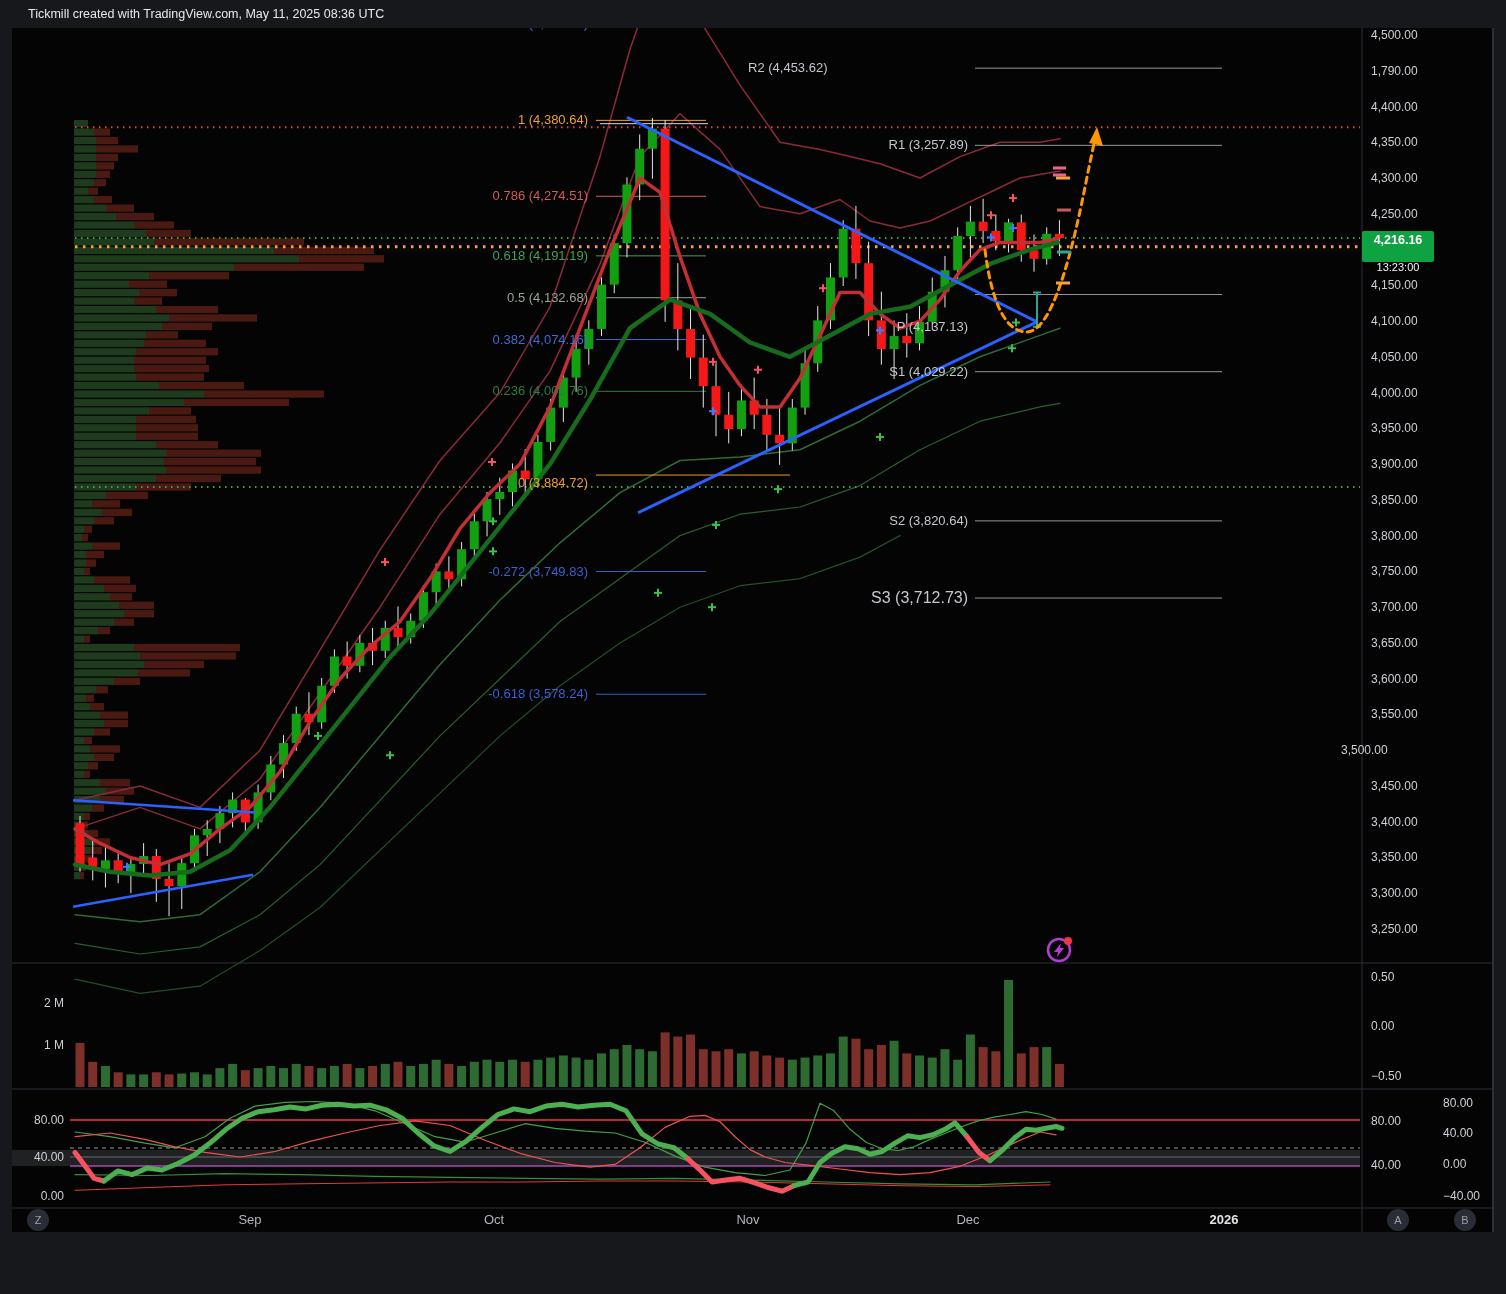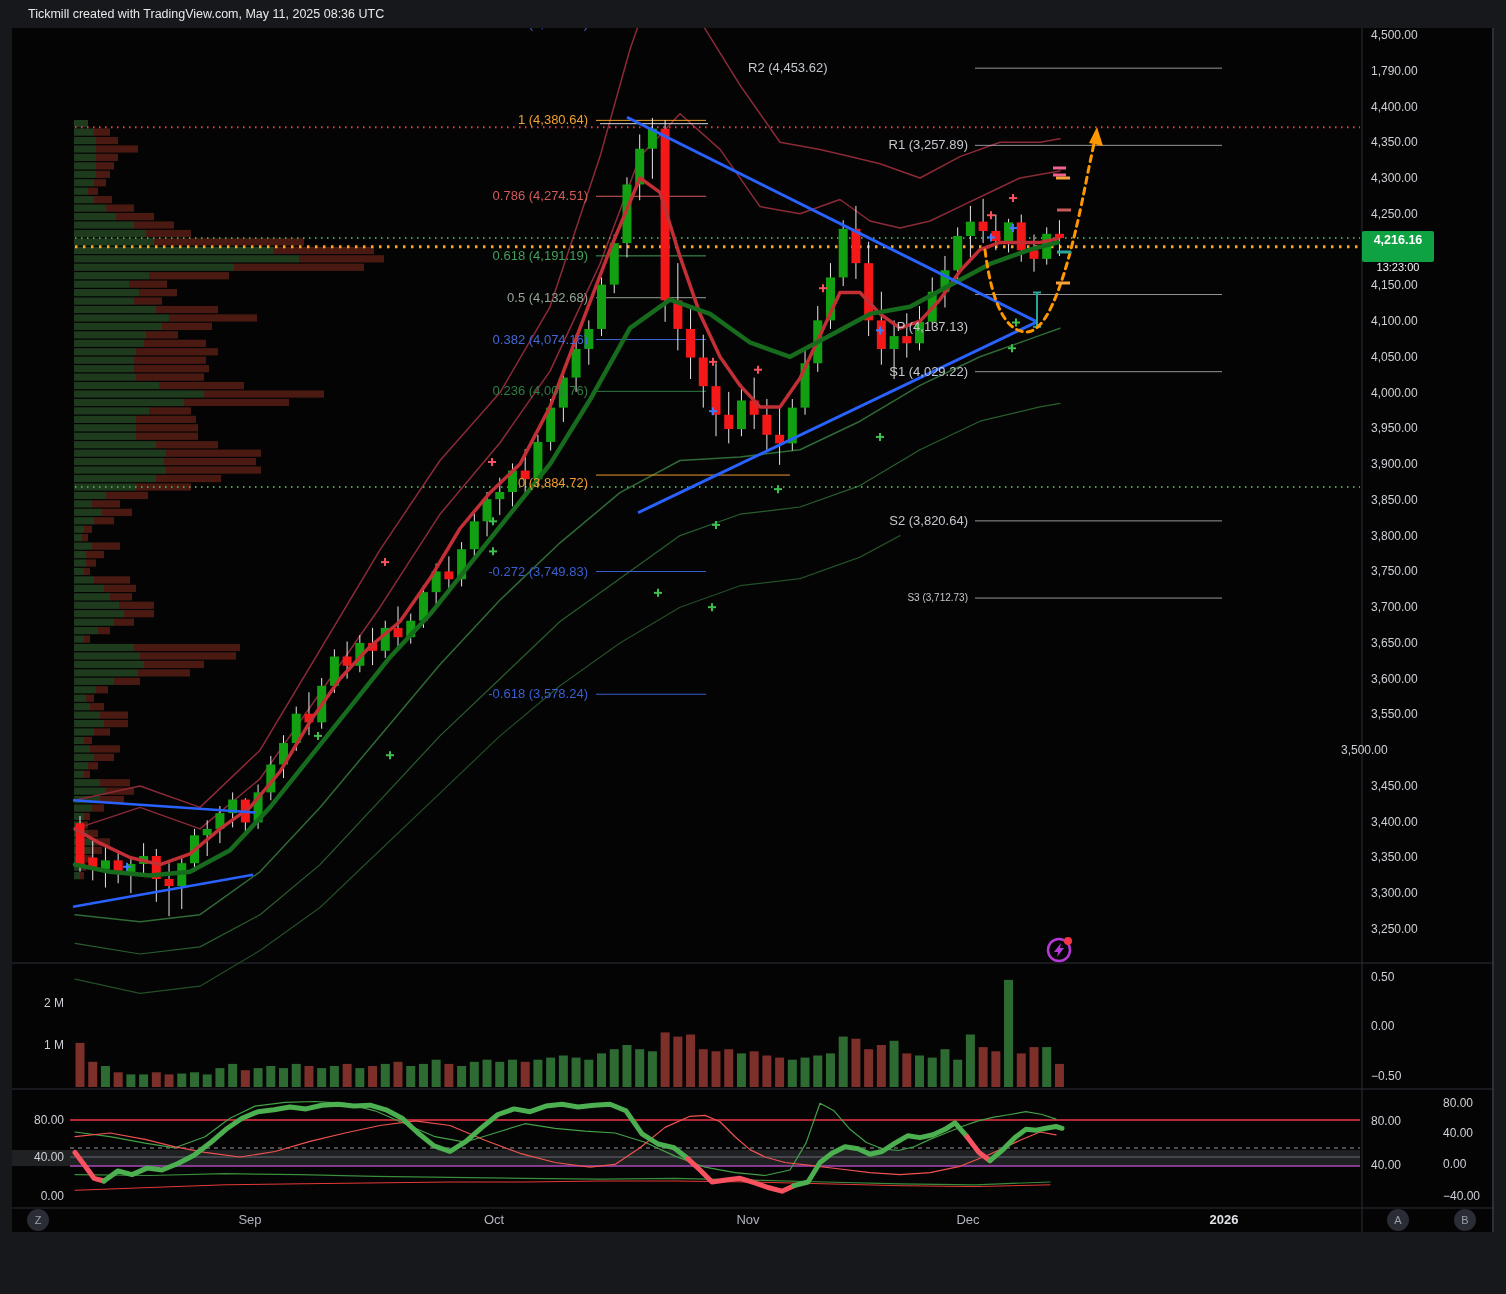--- a/index.html
+++ b/index.html
@@ -588,21 +588,21 @@
       <div class="lbl" style="top: 332.561px; left: 368px; width: 220px; text-align: right; color: rgb(68, 104, 214); font-size: 13px;">0.382 (4,074.16)</div>
       <div class="lbl" style="top: 384.341px; left: 368px; width: 220px; text-align: right; color: rgb(46, 125, 70); font-size: 13px;">0.236 (4,001.76)</div>
       <div class="lbl" style="top: 468.048px; left: 368px; width: 220px; text-align: right; color: rgb(239, 154, 46); font-size: 13px; margin-top: 8px;">0 (3,884.72)</div>
       <div class="lbl" style="top: 564.522px; left: 368px; width: 220px; text-align: right; color: rgb(58, 95, 210); font-size: 13px;">-0.272 (3,749.83)</div>
       <div class="lbl" style="top: 687.243px; left: 368px; width: 220px; text-align: right; color: rgb(58, 95, 210); font-size: 13px;">-0.618 (3,578.24)</div>
       <div class="lbl" style="top: 61.171px; left: 748px; width: 220px; text-align: left; color: rgb(196, 199, 206); font-size: 13px;">R2 (4,453.62)</div>
       <div class="lbl" style="top: 138.348px; left: 748px; width: 220px; text-align: right; color: rgb(196, 199, 206); font-size: 13px;">R1 (3,257.89)</div>
       <div class="lbl" style="top: 287.525px; left: 748px; width: 220px; text-align: right; color: rgb(196, 199, 206); font-size: 13px; margin-top: 32px;">P (4,137.13)</div>
       <div class="lbl" style="top: 364.702px; left: 748px; width: 220px; text-align: right; color: rgb(196, 199, 206); font-size: 13px;">S1 (4,029.22)</div>
       <div class="lbl" style="top: 513.878px; left: 748px; width: 220px; text-align: right; color: rgb(196, 199, 206); font-size: 13px;">S2 (3,820.64)</div>
-      <div class="lbl" style="top: 591.056px; left: 748px; width: 220px; text-align: right; color: rgb(196, 199, 206); font-size: 10px;">S3 (3,712.73)</div>
+      <div class="lbl" style="top: 591.056px; left: 748px; width: 220px; text-align: right; color: rgb(196, 199, 206); font-size: 16px;">S3 (3,712.73)</div>
       <div class="lbl" style="top: 28px; left: 1371px;">4,500.00</div>
       <div class="lbl" style="top: 63.76px; left: 1371px;">1,790.00</div>
       <div class="lbl" style="top: 99.52px; left: 1371px;">4,400.00</div>
       <div class="lbl" style="top: 135.28px; left: 1371px;">4,350.00</div>
       <div class="lbl" style="top: 171.04px; left: 1371px;">4,300.00</div>
       <div class="lbl" style="top: 206.8px; left: 1371px;">4,250.00</div>
       <div class="lbl" style="top: 278.32px; left: 1371px;">4,150.00</div>
       <div class="lbl" style="top: 314.08px; left: 1371px;">4,100.00</div>
       <div class="lbl" style="top: 349.84px; left: 1371px;">4,050.00</div>
       <div class="lbl" style="top: 385.6px; left: 1371px;">4,000.00</div>

